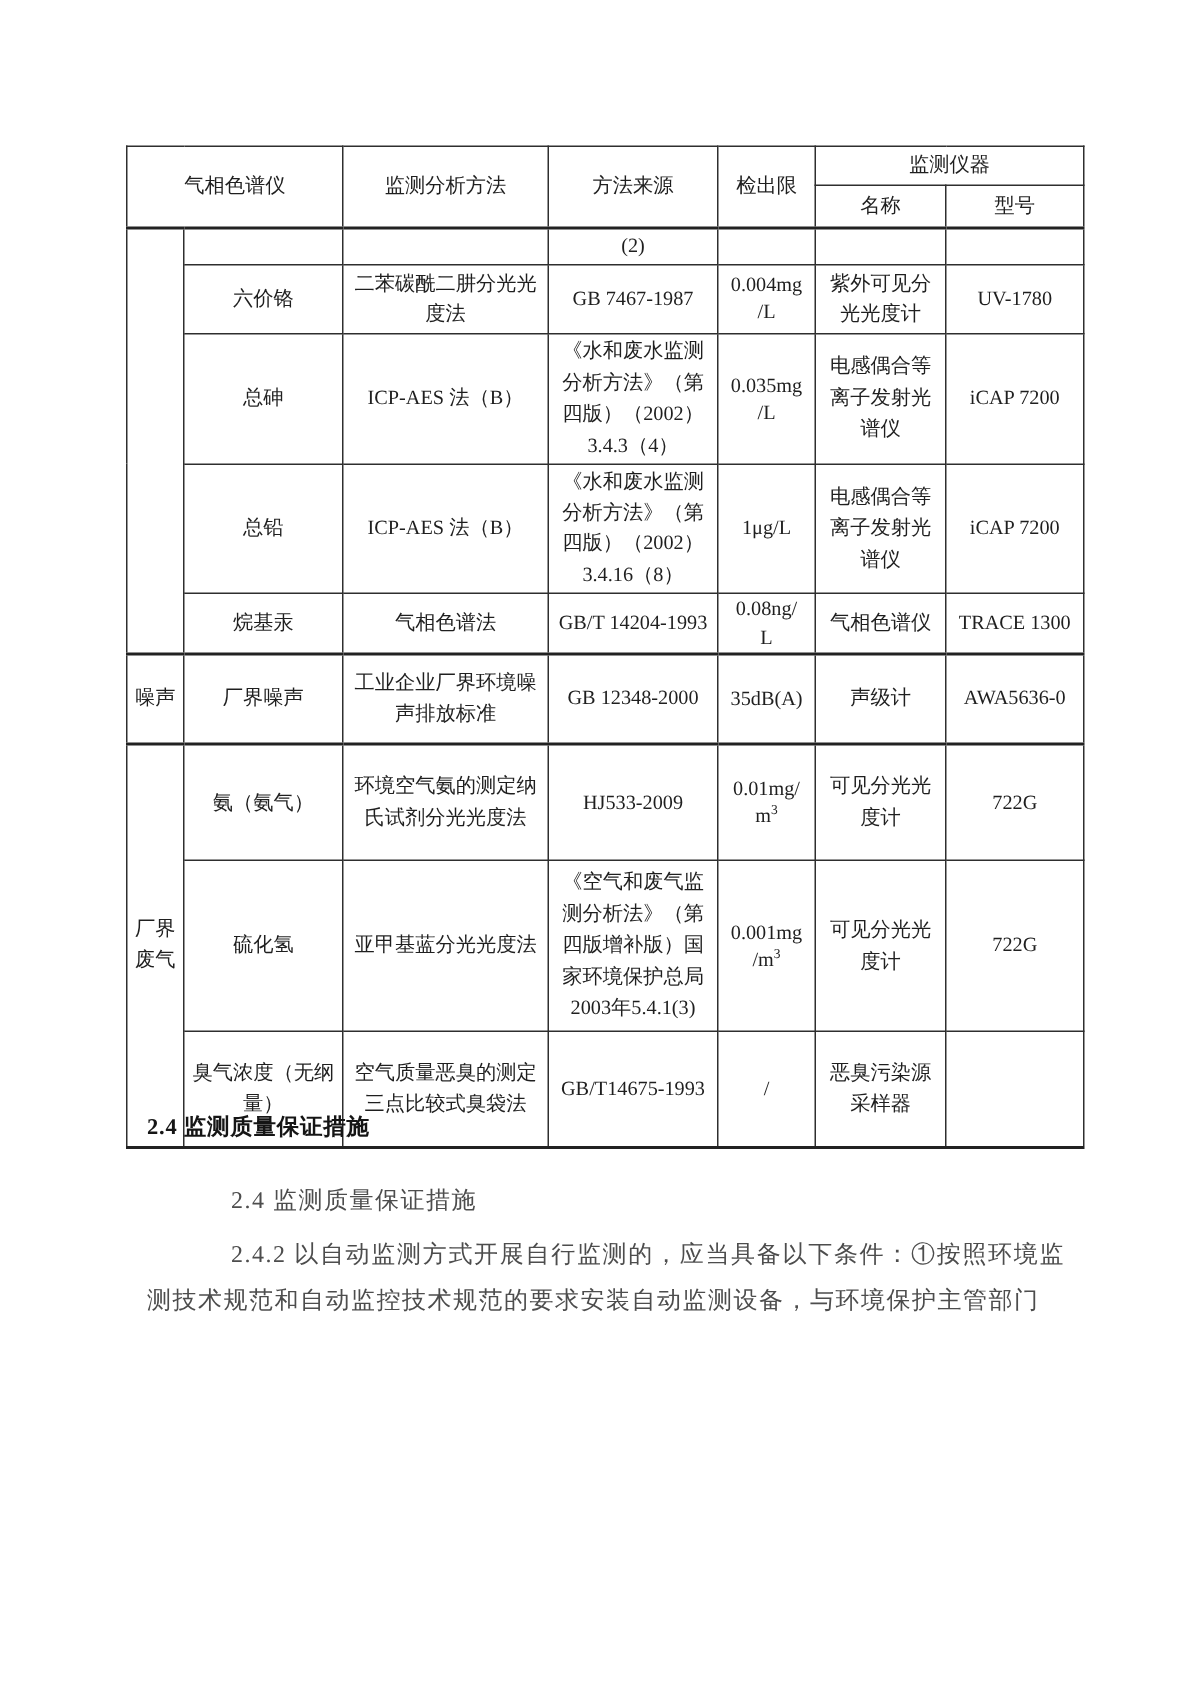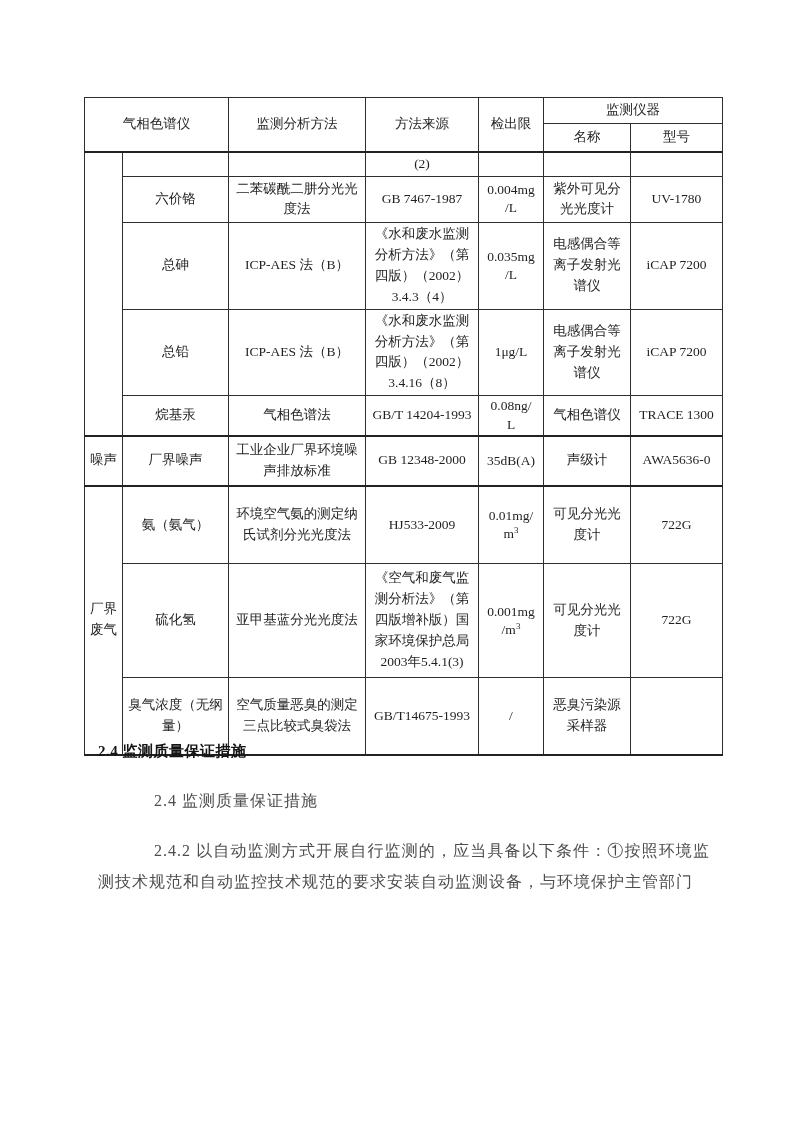--- a/index.html
+++ b/index.html
@@ -45,21 +45,21 @@
     letter-spacing:0.5px;
     margin:0 0 24px 0;
   }
   .body-text{
     font-size:16px;color:#4d4d4d;line-height:31px;
     letter-spacing:1px;
     text-align:justify;
   }
   .sub-heading{padding-left:56px;}
   .body-text p{margin:0;text-indent:56px;}
-  .body-text p.p242{margin-top:19px;}
+  .body-text p.p242{margin-top:5px;}
 </style>
 </head>
 <body>
 
 <div class="tbl-wrap">
   <table class="monitor">
     <colgroup>
       <col style="width:38px">
         <col style="width:106px">
         <col style="width:137px">
@@ -132,21 +132,21 @@
         <td>气相色谱法</td>
         <td>GB/T 14204-1993</td>
         <td class="lim">
           <div>0.08ng/</div>
             <div>L</div>
         </td>
         <td>气相色谱仪</td>
         <td>TRACE 1300</td>
       </tr>
 
-      <tr class="thick-top" style="height:50px">
+      <tr class="thick-top" style="height:60px">
         <td class="grp">噪声</td>
         <td>厂界噪声</td>
         <td>工业企业厂界环境噪声排放标准</td>
         <td>GB 12348-2000</td>
         <td class="lim">
           <div>35dB(A)</div>
         </td>
         <td>声级计</td>
         <td>AWA5636-0</td>
       </tr>

